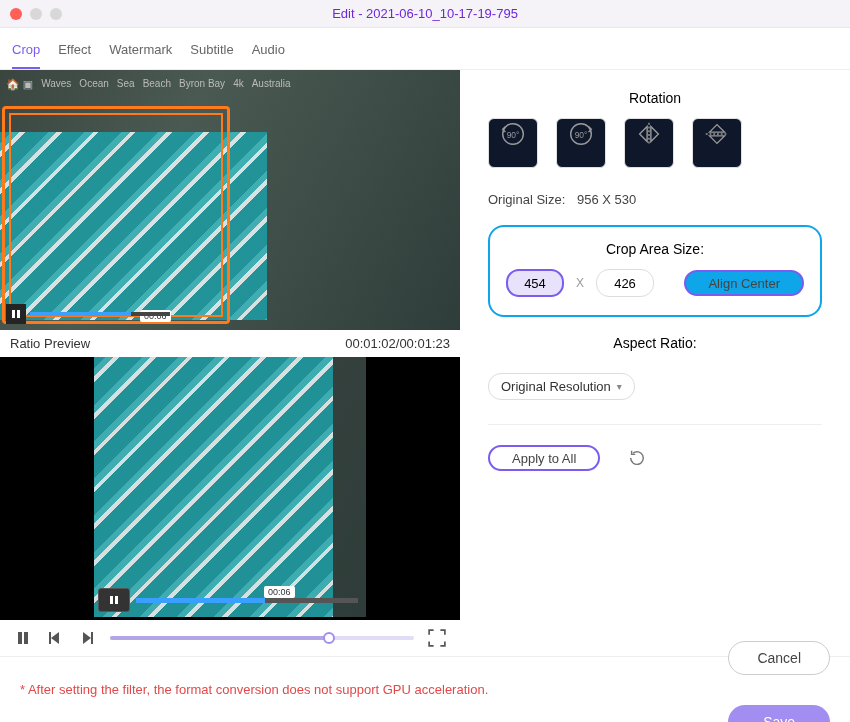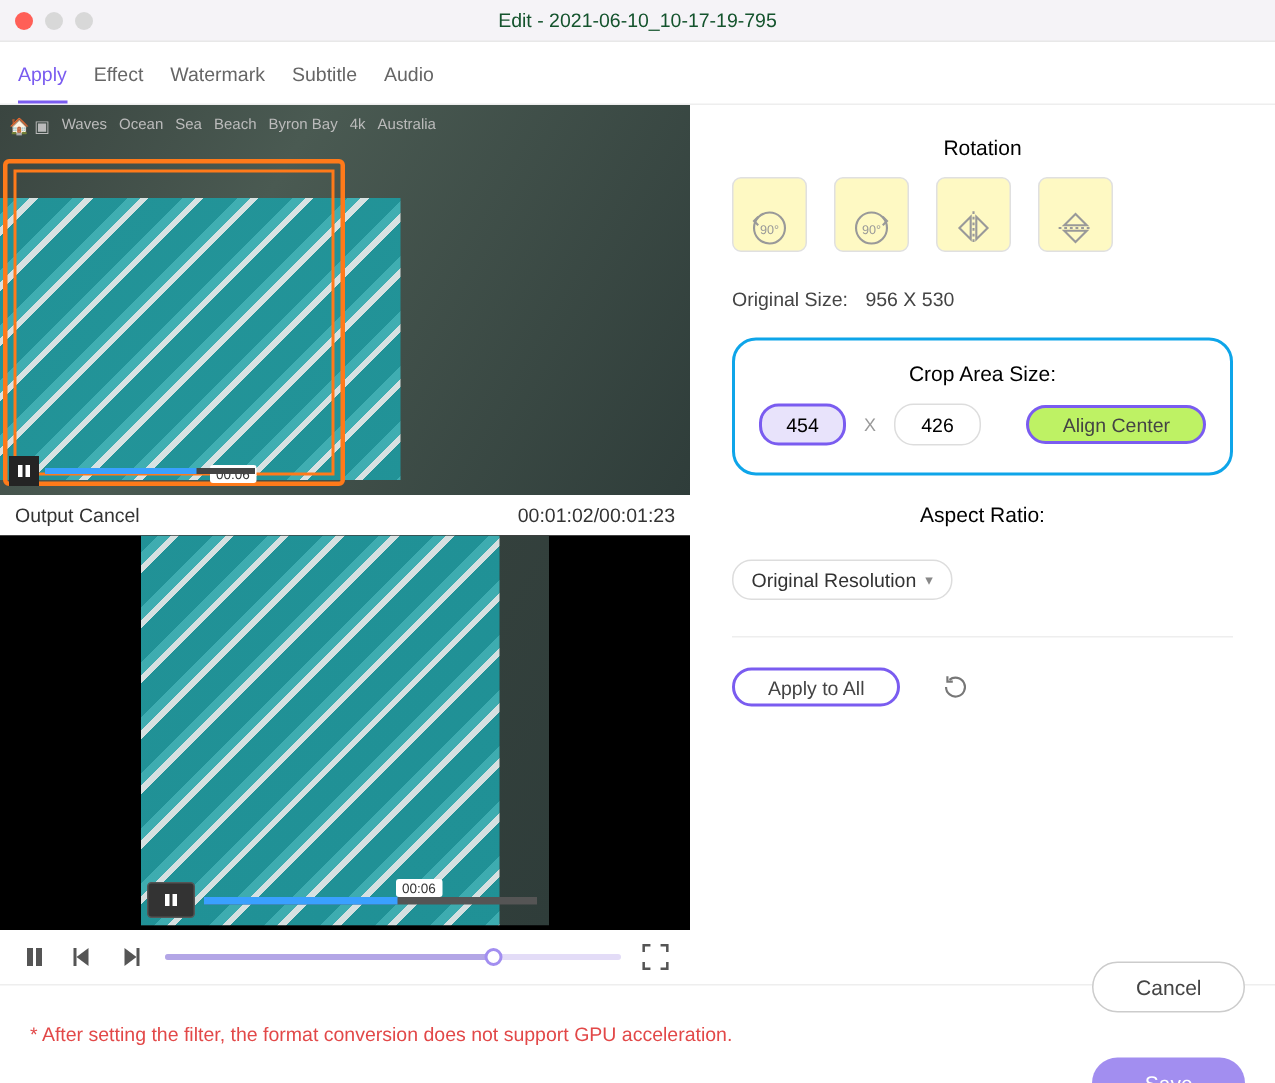--- a/index.html
+++ b/index.html
@@ -3,21 +3,21 @@
 <meta charset="utf-8">
 <style>
 * { margin: 0; padding: 0; box-sizing: border-box; }
 body { font-family: -apple-system, BlinkMacSystemFont, "Segoe UI", sans-serif; font-size: 13px; color: #333; background: #fff; width: 850px; height: 722px; overflow: hidden; display: flex; flex-direction: column; }
 
 .titlebar { height: 28px; background: #f5f3f7; display: flex; align-items: center; position: relative; border-bottom: 1px solid #e8e8e8; }
 .traffic-lights { display: flex; gap: 8px; margin-left: 10px; }
 .traffic-light { width: 12px; height: 12px; border-radius: 50%; }
 .traffic-light.red { background: #ff5f57; }
 .traffic-light.grey { background: #d8d8d8; }
-.title { position: absolute; left: 50%; transform: translateX(-50%); color: #14532d; font-size: 13px; }
+.title { position: absolute; left: 50%; transform: translateX(-50%); color: #6d28d9; font-size: 13px; }
 
 .tabs { display: flex; gap: 18px; padding: 14px 12px 0 12px; border-bottom: 1px solid #eee; }
 .tab { padding-bottom: 10px; color: #666; cursor: pointer; border-bottom: 2px solid transparent; }
 .tab.active { color: #7a5cf0; border-bottom-color: #7a5cf0; }
 
 .main { flex: 1; display: flex; min-height: 0; }
 .left-pane { width: 460px; display: flex; flex-direction: column; background: #000; }
 .right-pane { flex: 1; padding: 20px 28px; overflow: auto; }
 
 .video-area { position: relative; width: 100%; height: 260px; background: #222; }
@@ -47,33 +47,33 @@
 .pv-time { position: absolute; left: 264px; bottom: 22px; background: #fff; color: #333; font-size: 9px; padding: 1px 4px; border-radius: 2px; }
 
 .bottom-controls { background: #fff; height: 36px; display: flex; align-items: center; gap: 14px; padding: 0 14px; }
 .ctrl-icon { width: 18px; height: 18px; color: #555; display: flex; align-items: center; justify-content: center; cursor: pointer; }
 .slider { flex: 1; height: 4px; background: #e3dcf7; border-radius: 2px; position: relative; }
 .slider-fill { position: absolute; left: 0; top: 0; height: 4px; width: 72%; background: #b3a6e6; border-radius: 2px; }
 .slider-thumb { position: absolute; left: 72%; top: 50%; transform: translate(-50%, -50%); width: 12px; height: 12px; border-radius: 50%; background: #fff; border: 2px solid #a28ef0; }
 
 .section-label { color: #000000; font-size: 14px; margin-bottom: 12px; text-align: center; }
 .rotation-row { display: flex; gap: 18px; margin-bottom: 24px; }
-.rot-btn { width: 50px; height: 50px; border: 1px solid #e0e0e0; border-radius: 6px; display: flex; align-items: flex-end; justify-content: center; color: #888; cursor: pointer; background: #fef9c3; }
+.rot-btn { width: 50px; height: 50px; border: 1px solid #e0e0e0; border-radius: 6px; display: flex; align-items: flex-start; justify-content: center; color: #888; cursor: pointer; background: #0f172a; }
 .rot-btn svg { width: 30px; height: 30px; stroke: #999; fill: none; stroke-width: 1.5; }
 
 .orig-size { margin-bottom: 18px; color: #444; }
 .orig-size .val { margin-left: 8px; }
 
 .crop-panel { border: 2px solid #0ea5e9; border-radius: 16px; padding: 14px 16px 18px 16px; margin-bottom: 18px; }
 .crop-panel .section-label { margin-bottom: 12px; }
 .crop-row { display: flex; align-items: center; gap: 12px; }
 .size-input { width: 58px; height: 28px; border-radius: 13px; text-align: center; font-size: 13px; background: #fff; border: 1px solid #ddd; }
 .size-input.active { border: 2px solid #7a5cf0; background: #e8e3fb; }
 .x-sep { color: #999; font-size: 12px; }
-.align-btn { margin-left: auto; height: 26px; padding: 0 22px; border-radius: 13px; border: 2px solid #7a5cf0; background: #bef264; color: #444; cursor: pointer; font-size: 13px; }
+.align-btn { margin-left: auto; height: 26px; padding: 0 22px; border-radius: 13px; border: 2px solid #7a5cf0; background: #0ea5e9; color: #444; cursor: pointer; font-size: 13px; }
 
 .aspect-row { margin-bottom: 24px; }
 .aspect-select { margin-top: 10px; display: inline-flex; align-items: center; gap: 6px; padding: 5px 12px; border: 1px solid #ddd; border-radius: 13px; cursor: pointer; background: #fff; }
 .chev { font-size: 10px; color: #888; }
 
 .divider { height: 1px; background: #eee; margin: 10px 0 20px 0; }
 
 .apply-row { display: flex; align-items: center; gap: 28px; }
 .apply-btn { height: 26px; padding: 0 22px; border-radius: 13px; border: 2px solid #7a5cf0; background: #fff; color: #444; cursor: pointer; font-size: 13px; }
 .reset-icon { width: 18px; height: 18px; cursor: pointer; color: #777; }
@@ -90,21 +90,21 @@
 <div class="titlebar">
   <div class="traffic-lights">
     <div class="traffic-light red"></div>
     <div class="traffic-light grey"></div>
     <div class="traffic-light grey"></div>
   </div>
   <div class="title">Edit - 2021-06-10_10-17-19-795</div>
 </div>
 
 <div class="tabs">
-  <div class="tab active">Apply</div>
+  <div class="tab active">Crop</div>
   <div class="tab">Effect</div>
   <div class="tab">Watermark</div>
   <div class="tab">Subtitle</div>
   <div class="tab">Audio</div>
 </div>
 
 <div class="main">
   <div class="left-pane">
 
     <div class="video-area">
@@ -131,21 +131,21 @@
               <rect x="6" y="1" width="3" height="8" fill="#fff"></rect>
             </svg>
         </div>
         <div class="mini-bar">
             <div class="mini-bar-fill"></div>
           </div>
       </div>
     </div>
 
     <div class="output-label-row">
-      <span>Output Cancel</span>
+      <span>Ratio Preview</span>
       <span>00:01:02/00:01:23</span>
     </div>
 
     <div class="preview-area">
       <div class="preview-frame">
         <div class="beach-bg"></div>
         <div class="beach-waves"></div>
       </div>
       <div class="pv-time">00:06</div>
       <div class="preview-ctrls">

